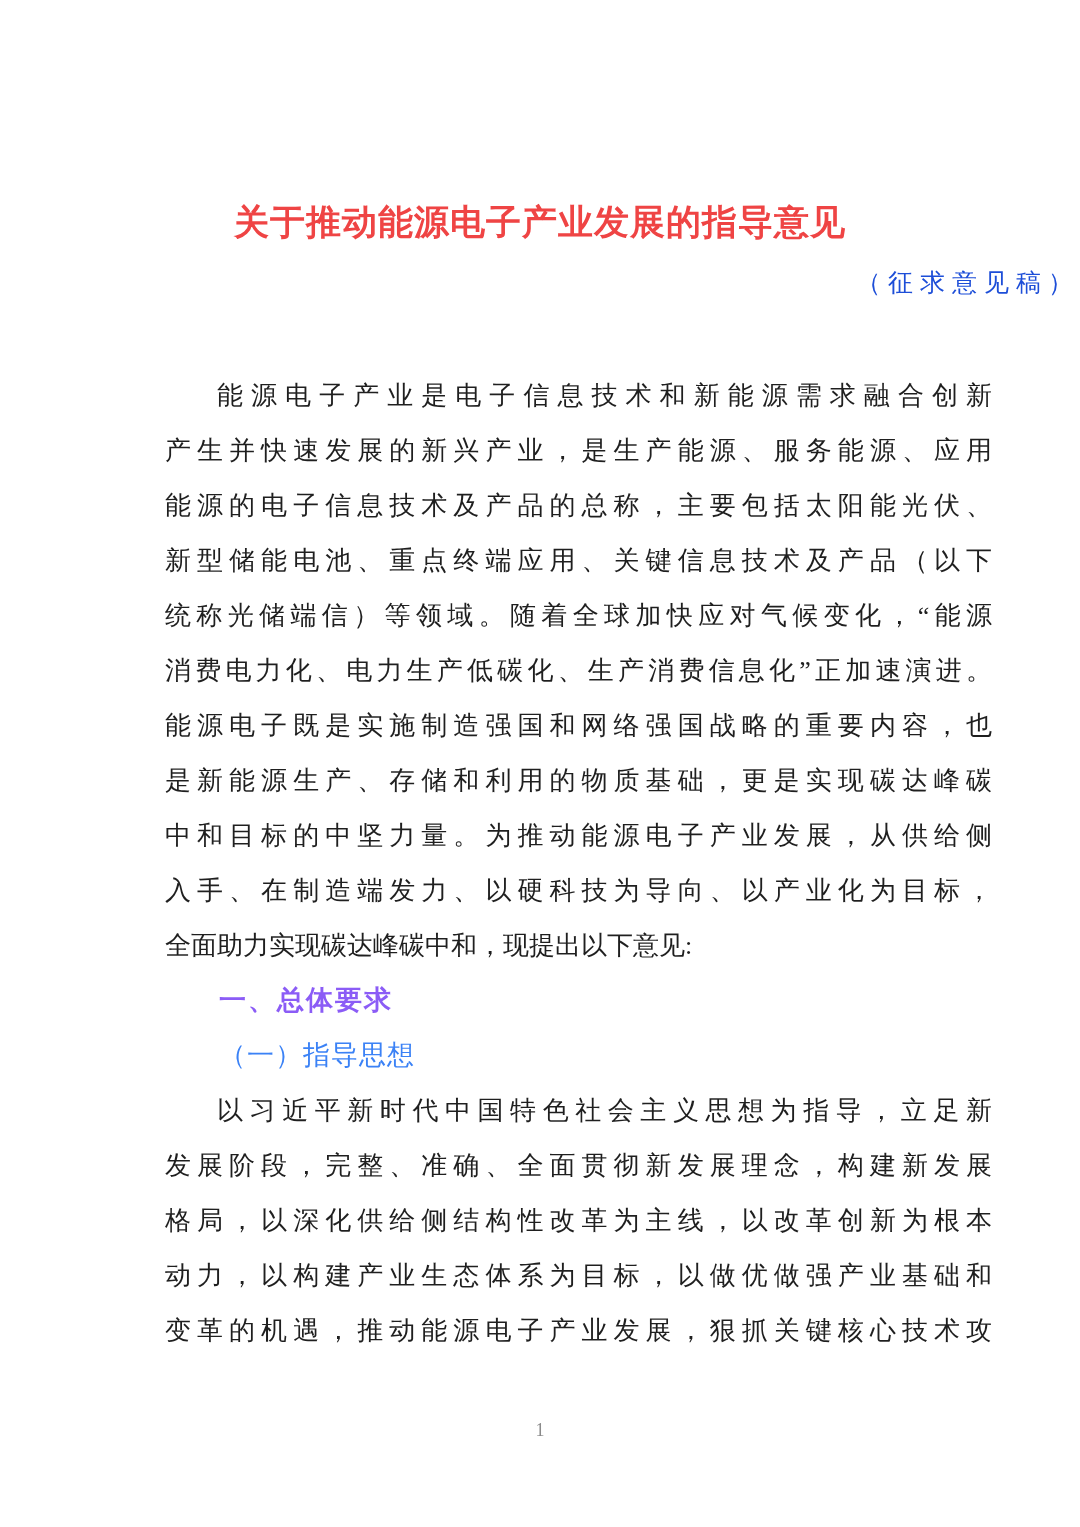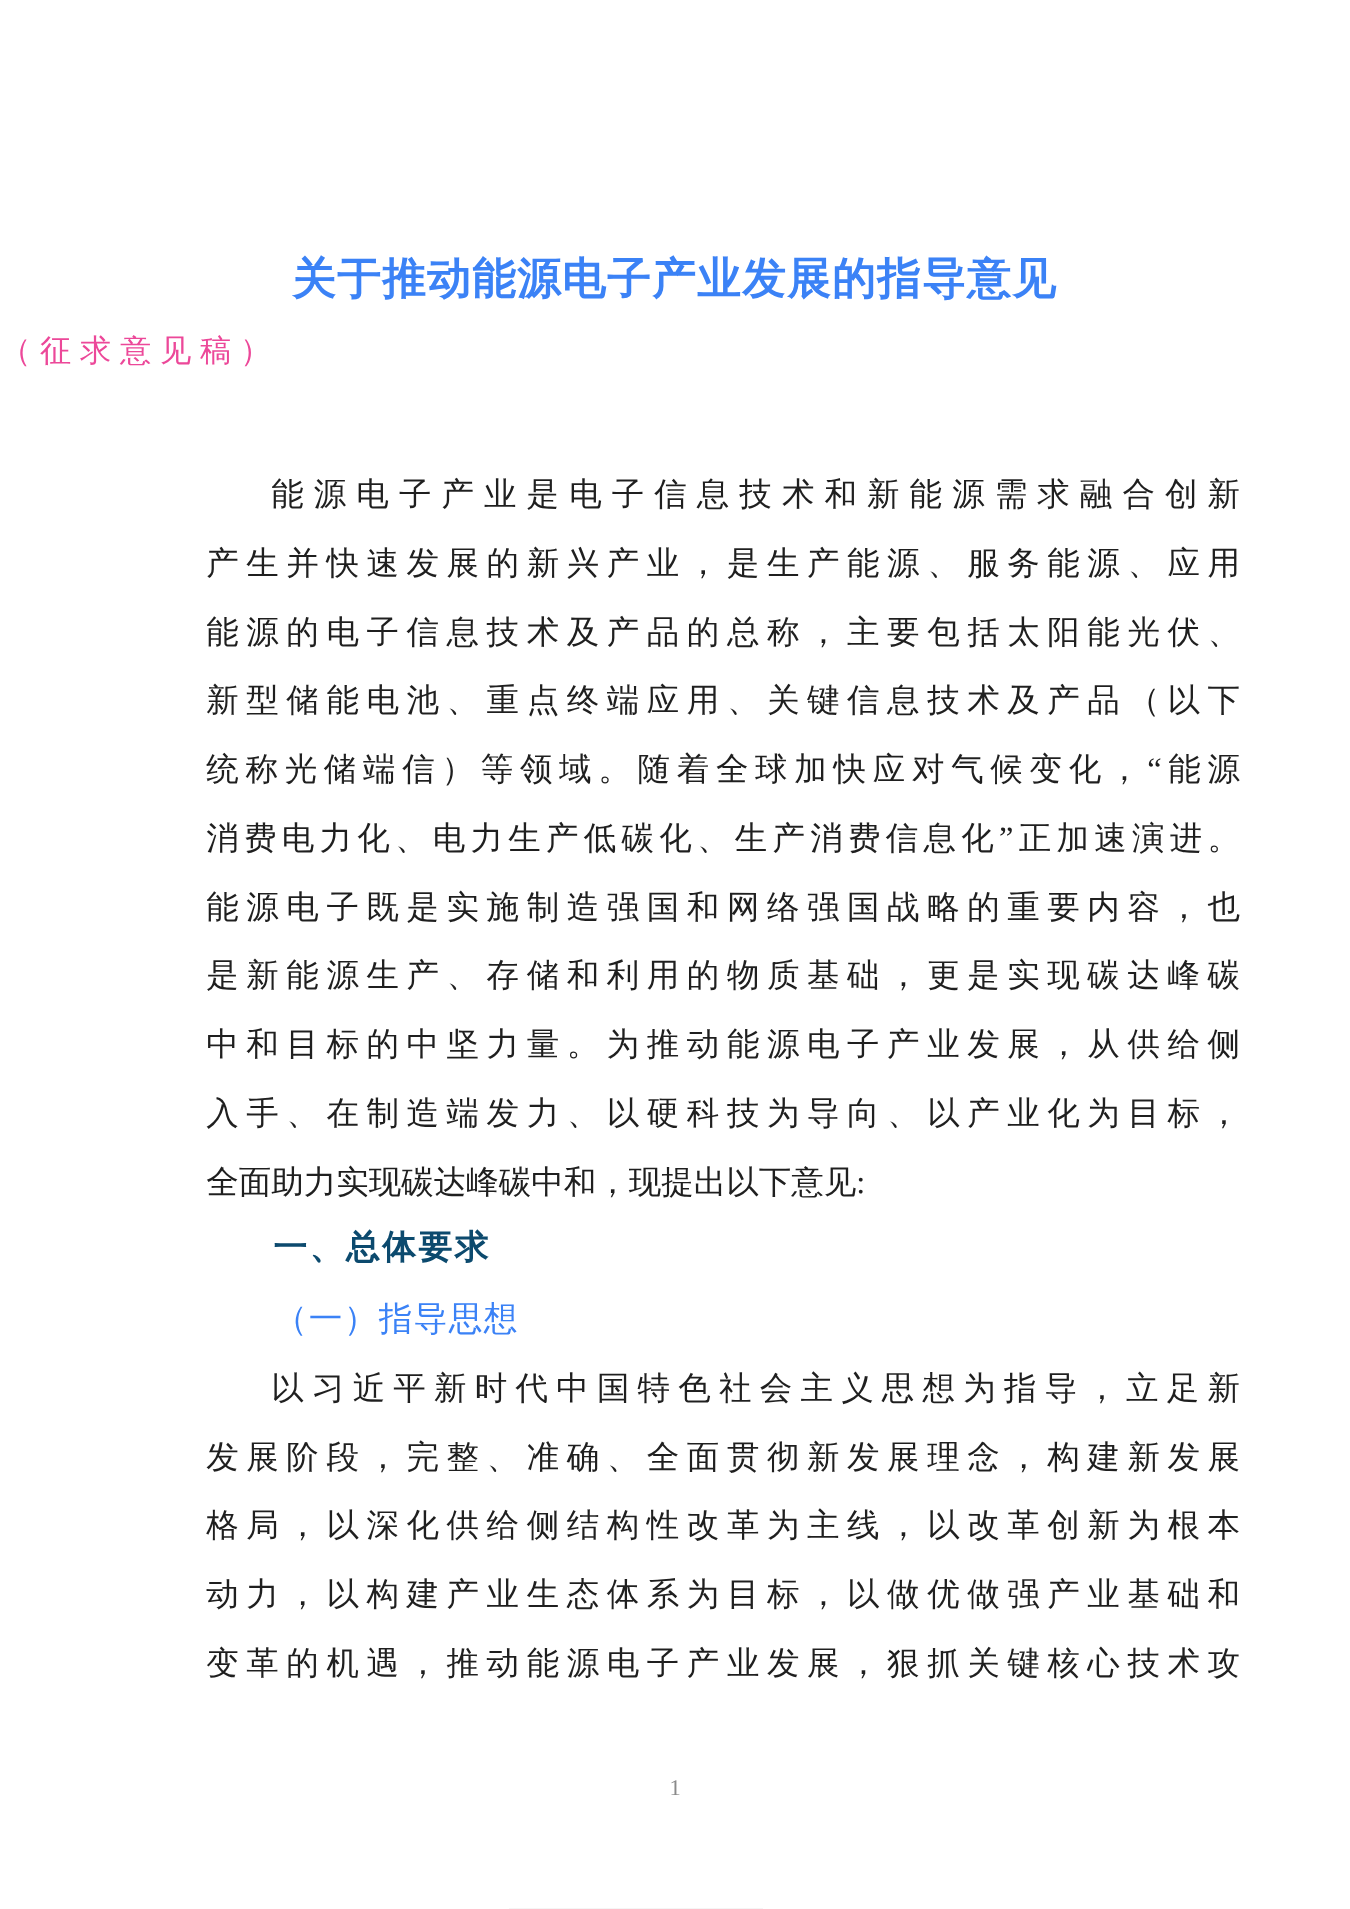--- a/index.html
+++ b/index.html
@@ -18,30 +18,29 @@
     color: #1f1f1f;
   }
   .doc-title {
     margin: 0;
     padding-top: 198px;
     text-align: center;
     font-size: 35px;
     line-height: 50px;
     font-weight: bold;
     letter-spacing: 1px;
-    color: #3b82f6;
+    color: #ef4444;
   }
   .doc-subtitle {
     margin-top: 16px;
-    text-align: left;
+    text-align: right;
     font-size: 25px;
     line-height: 38px;
     letter-spacing: 7px;
-    color: #ec4899;
-    font-family: Liberation Mono, monospace;
+    color: #1d4ed8;
   }
   .doc-body {
     margin: 66px 88px 0 165px; 
   }
   .ln {
     font-size: 26px;
     height: 55px;
     line-height: 55px;
     white-space: nowrap;
     text-align: justify;
@@ -49,29 +48,29 @@
     -moz-text-align-last: justify;
     color: #1f1f1f;
   }
   .ln.indent { text-indent: 2em; }
   .ln.para-end {
     text-align: center;
     text-align-last: left;
     -moz-text-align-last: left;
   }
   .ln.heading-1 {
-    font-family: Liberation Mono, monospace;
+    font-family: Liberation Sans, sans-serif;
     font-weight: bold;
     font-size: 27px;
     letter-spacing: 2px;
     text-indent: 2em;
     text-align: left;
     text-align-last: left;
     -moz-text-align-last: left;
-    color: #0c4a6e;
+    color: #8b5cf6;
   }
   .ln.heading-2 {
     font-weight: normal;
     font-size: 27px;
     letter-spacing: 1px;
     text-indent: 2em;
     text-align: center;
     text-align-last: left;
     -moz-text-align-last: left;
     color: #3b82f6;

